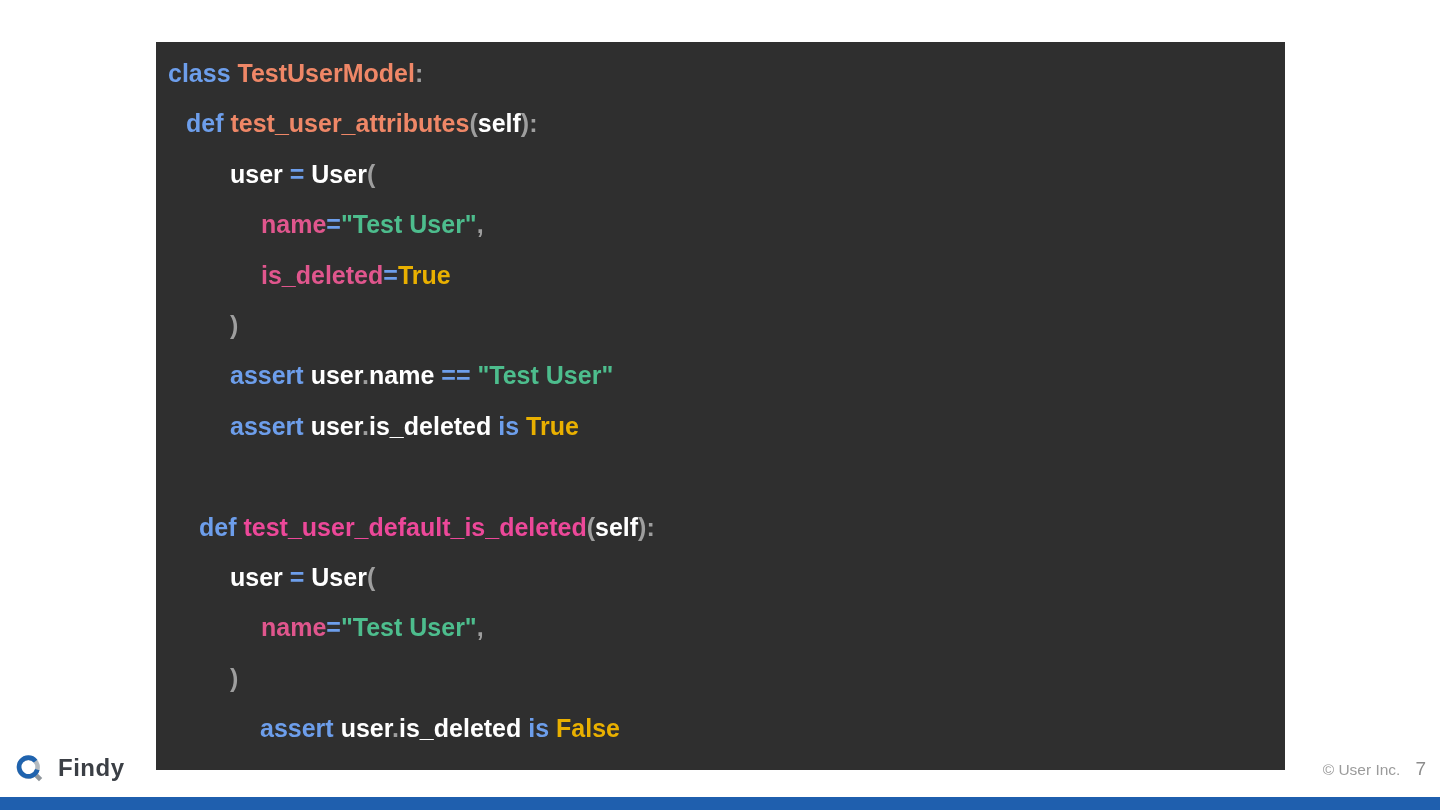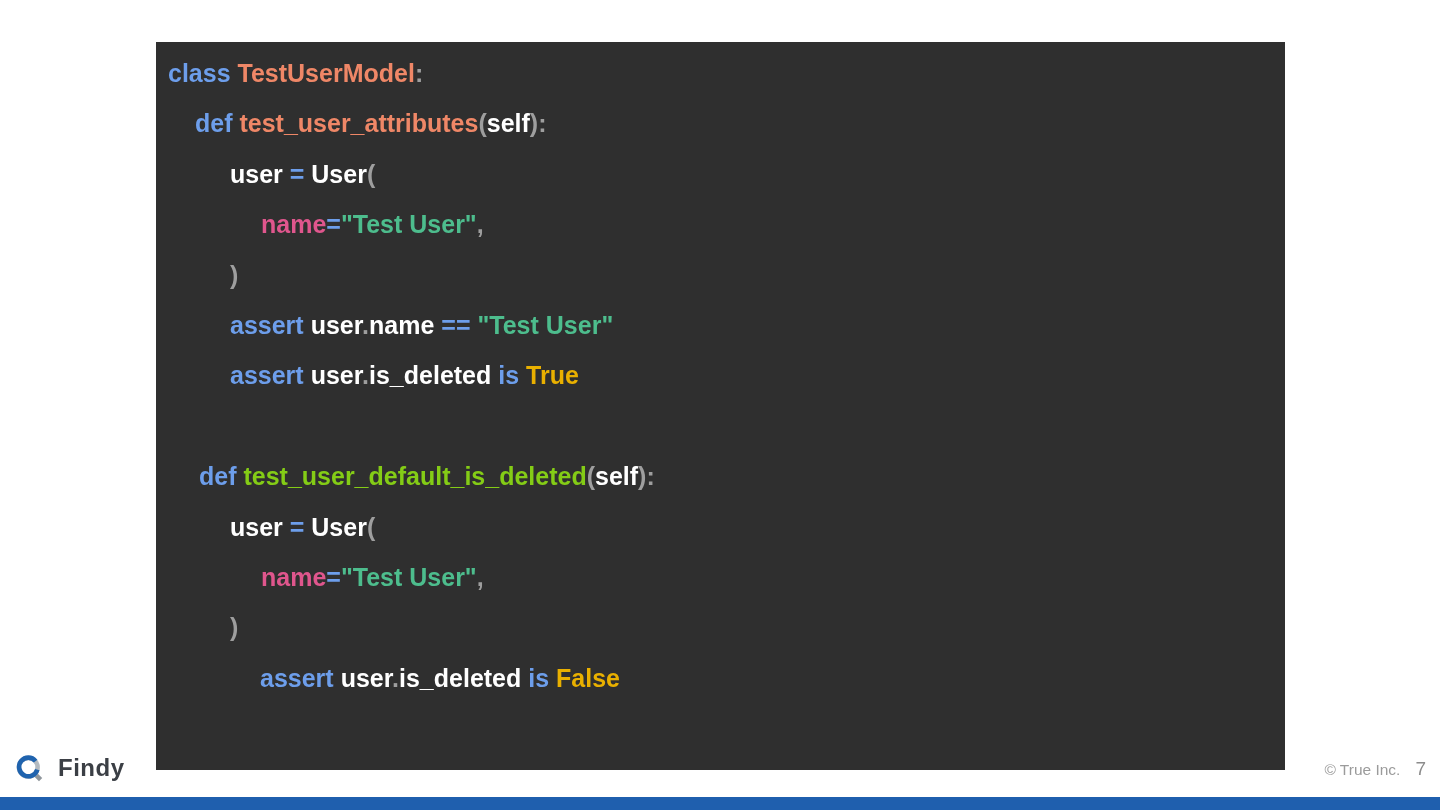--- a/index.html
+++ b/index.html
@@ -70,44 +70,45 @@
     height: 13px;
   }
 </style>
 </head>
 <body>
 
 <div class="slide">
 
   <div class="code-block" style="background: rgb(47, 47, 47);">
       <div class="code-line" style="padding-left: 12px;"><span style="color: rgb(109, 158, 235);">class </span><span style="color: rgb(239, 135, 103);">TestUserModel</span><span style="color: rgb(158, 158, 158);">:</span></div>
-      <div class="code-line" style="padding-left: 39px;"><span style="color: rgb(109, 158, 235);">def </span><span style="color: rgb(239, 135, 103);">test_user_attributes</span><span style="color: rgb(158, 158, 158);">(</span><span style="color: rgb(255, 255, 255);">self</span><span style="color: rgb(158, 158, 158);">):</span></div>
+      <div class="code-line" style="padding-left: 30px;"><span style="color: rgb(109, 158, 235);">def </span><span style="color: rgb(239, 135, 103);">test_user_attributes</span><span style="color: rgb(158, 158, 158);">(</span><span style="color: rgb(255, 255, 255);">self</span><span style="color: rgb(158, 158, 158);">):</span></div>
       <div class="code-line" style="padding-left: 74px;"><span style="color: rgb(255, 255, 255);">user </span><span style="color: rgb(109, 158, 235);">= </span><span style="color: rgb(255, 255, 255);">User</span><span style="color: rgb(158, 158, 158);">(</span></div>
       <div class="code-line" style="padding-left: 105px;"><span style="color: rgb(224, 86, 141);">name</span><span style="color: rgb(109, 158, 235);">=</span><span style="color: rgb(77, 189, 141);">"Test User"</span><span style="color: rgb(158, 158, 158);">,</span></div>
+      <div class="code-line" style="padding-left: 105px;"><span style="color: rgb(224, 86, 141);">is_deleted</span><span style="color: rgb(109, 158, 235);">=</span><span style="color: rgb(233, 176, 0);">True</span></div>
       <div class="code-line" style="padding-left: 74px;"><span style="color: rgb(158, 158, 158);">)</span></div>
       <div class="code-line" style="padding-left: 74px;"><span style="color: rgb(109, 158, 235);">assert </span><span style="color: rgb(255, 255, 255);">user</span><span style="color: rgb(158, 158, 158);">.</span><span style="color: rgb(255, 255, 255);">name </span><span style="color: rgb(109, 158, 235);">== </span><span style="color: rgb(77, 189, 141);">"Test User"</span></div>
       <div class="code-line" style="padding-left: 74px;"><span style="color: rgb(109, 158, 235);">assert </span><span style="color: rgb(255, 255, 255);">user</span><span style="color: rgb(158, 158, 158);">.</span><span style="color: rgb(255, 255, 255);">is_deleted </span><span style="color: rgb(109, 158, 235);">is </span><span style="color: rgb(233, 176, 0);">True</span></div>
       <div class="code-line" style="padding-left: 12px;"></div>
-      <div class="code-line" style="padding-left: 43px;"><span style="color: rgb(109, 158, 235);">def </span><span style="color: #84cc16;">test_user_default_is_deleted</span><span style="color: rgb(158, 158, 158);">(</span><span style="color: rgb(255, 255, 255);">self</span><span style="color: rgb(158, 158, 158);">):</span></div>
+      <div class="code-line" style="padding-left: 43px;"><span style="color: rgb(109, 158, 235);">def </span><span style="color: #ec4899;">test_user_default_is_deleted</span><span style="color: rgb(158, 158, 158);">(</span><span style="color: rgb(255, 255, 255);">self</span><span style="color: rgb(158, 158, 158);">):</span></div>
       <div class="code-line" style="padding-left: 74px;"><span style="color: rgb(255, 255, 255);">user </span><span style="color: rgb(109, 158, 235);">= </span><span style="color: rgb(255, 255, 255);">User</span><span style="color: rgb(158, 158, 158);">(</span></div>
       <div class="code-line" style="padding-left: 105px;"><span style="color: rgb(224, 86, 141);">name</span><span style="color: rgb(109, 158, 235);">=</span><span style="color: rgb(77, 189, 141);">"Test User"</span><span style="color: rgb(158, 158, 158);">,</span></div>
       <div class="code-line" style="padding-left: 74px;"><span style="color: rgb(158, 158, 158);">)</span></div>
       <div class="code-line" style="padding-left: 104px;"><span style="color: rgb(109, 158, 235);">assert </span><span style="color: rgb(255, 255, 255);">user</span><span style="color: rgb(158, 158, 158);">.</span><span style="color: rgb(255, 255, 255);">is_deleted </span><span style="color: rgb(109, 158, 235);">is </span><span style="color: rgb(233, 176, 0);">False</span></div>
     </div>
 
   <div class="footer-logo">
     <svg width="27" height="27" viewBox="0 0 27 27">
       <line class="logo-handle" x1="19.8" y1="19.8" x2="24.6" y2="24.6" stroke="#8f969c" stroke-width="4.6"></line>
       <circle class="logo-ring" cx="12.3" cy="12.3" r="9.3" fill="none" stroke="#b3bac0" stroke-width="4.6"></circle>
       <path class="logo-blue-stroke" d="M 21.3 14.6 A 9.3 9.3 0 1 1 19.6 6.1" fill="none" stroke="#1f63ae" stroke-width="4.6"></path>
       <path d="M 7.2 10.6 L 13.4 6.6 L 13.4 11.6 Z" fill="#ffffff"></path>
     </svg>
     <span class="logo-text">Findy</span>
   </div>
 
   <div class="footer-right">
-    <span class="copyright">© True Inc.</span>
+    <span class="copyright">© User Inc.</span>
     <span class="page-number">7</span>
   </div>
 
   <div class="bottom-bar" style="background: rgb(31, 95, 174);"></div>
 
 </div>
 
 </body></html>

